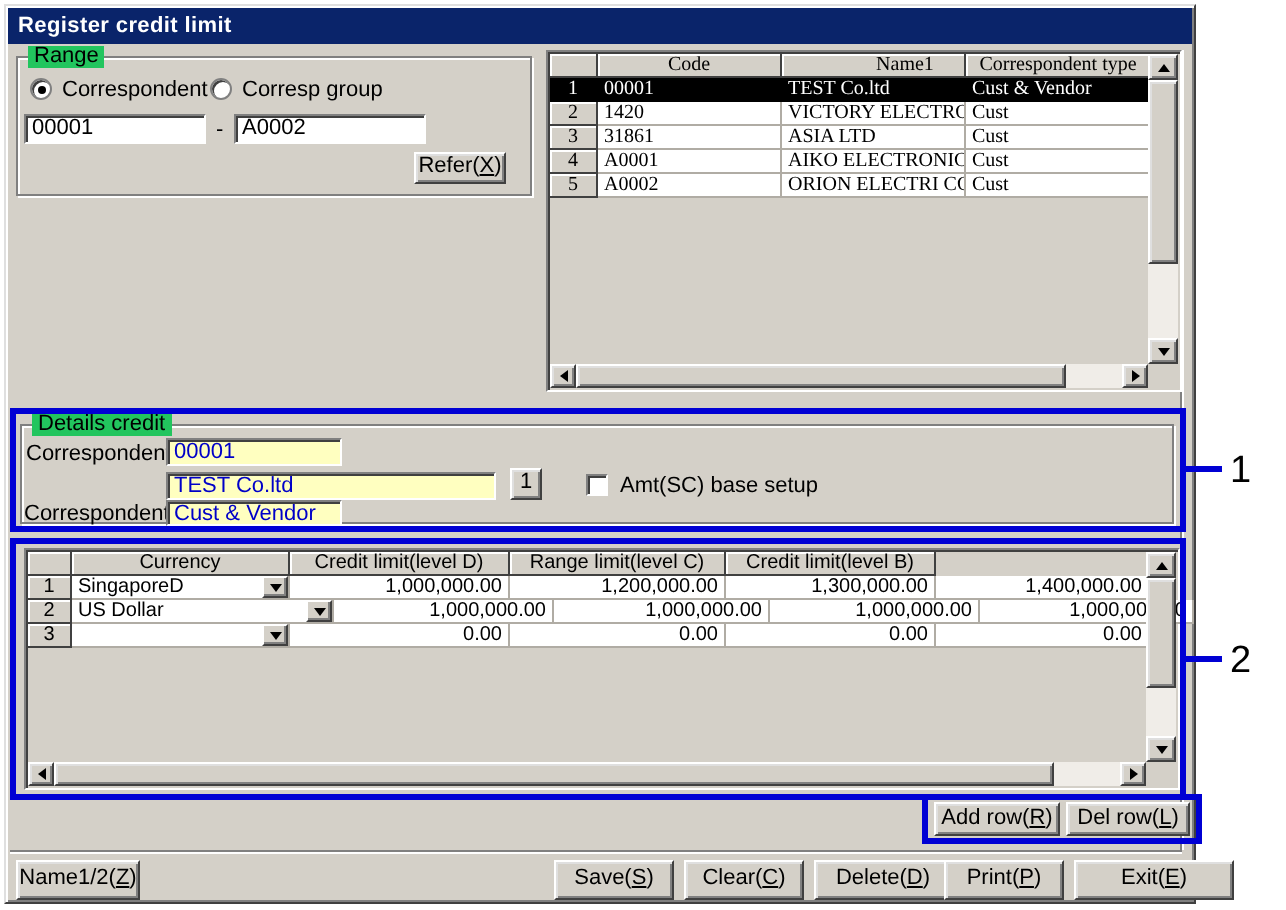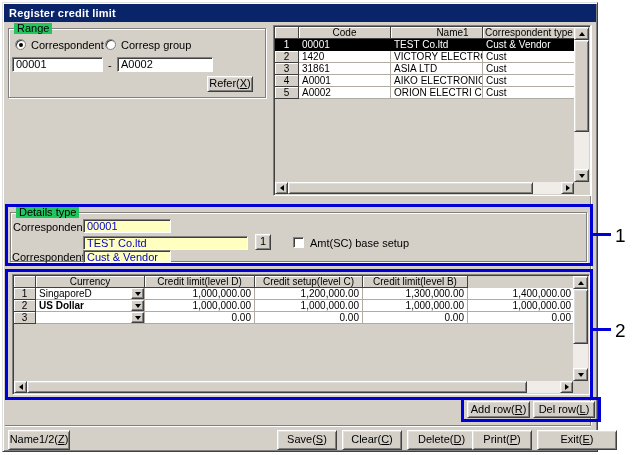--- a/index.html
+++ b/index.html
@@ -138,21 +138,21 @@
 <div class="abs radio" style="left:105px;top:39px;"></div>
 <div class="abs" style="left:121px;top:39px;">Corresp group</div>
 
 <div class="abs field" style="left:12px;top:57px;width:91px;height:15px;">00001</div>
 <div class="abs" style="left:108px;top:59px;">-</div>
 <div class="abs field" style="left:117px;top:57px;width:96px;height:15px;">A0002</div>
 
 <div class="abs btn" style="left:207px;top:76px;width:46px;height:16px;line-height:13px;">Refer(<u>X</u>)</div>
 
 <div class="abs tablebox" style="left:273px;top:25px;width:318px;height:171px;">
-  <div class="abs" style="left:1px;top:1px;width:301px;">
+  <div class="abs" style="left:1px;top:1px;width:301px;font-family:Liberation Serif, serif;">
 
     <div class="trow">
       <div class="hcell" style="width:24px;"></div>
       <div class="hcell" style="width:92px;">Code</div>
       <div class="hcell" style="width:92px;padding-left:32px;">Name1</div>
       <div class="hcell" style="width:93px;">Correspondent type</div>
     </div>
 
     <div class="trow sel">
       <div class="ncell" style="width:24px;">1</div>
@@ -202,61 +202,61 @@
       </div>
     <div class="sbthumb" style="left:13px;top:0;width:245px;height:12px;"></div>
     <div class="sbbtn" style="right:0;top:0;width:13px;height:12px;">
         <span class="arr-right"></span>
       </div>
   </div>
   <div class="abs" style="right:1px;bottom:1px;width:15px;height:12px;background:#d4d0c8;"></div>
 </div>
 
 <div class="abs groupbox" style="left:10px;top:212px;width:577px;height:50px;"></div>
-<div class="abs legend" style="left:16px;top:207px;">Details type</div>
+<div class="abs legend" style="left:16px;top:207px;">Details credit</div>
 
 <div class="abs" style="left:13px;top:221px;">Correspondent</div>
 <div class="abs field yellow" style="left:83px;top:219px;width:88px;height:14px;">00001</div>
 <div class="abs field yellow" style="left:83px;top:236px;width:165px;height:14px;">TEST Co.ltd</div>
 <div class="abs btn" style="left:255px;top:234px;width:16px;height:16px;line-height:13px;">1</div>
 
 <div class="abs checkbox" style="left:293px;top:237px;"></div>
 <div class="abs" style="left:310px;top:237px;">Amt(SC) base setup</div>
 
 <div class="abs" style="left:12px;top:251px;">Correspondent type</div>
 <div class="abs field yellow" style="left:83px;top:250px;width:88px;height:13px;">Cust &amp; Vendor</div>
 
 <div class="abs tablebox" style="left:12px;top:274px;width:578px;height:121px;">
   <div class="abs" style="left:1px;top:1px;width:561px;">
 
     <div class="trow">
       <div class="hcell" style="width:22px;"></div>
       <div class="hcell" style="width:109px;">Currency</div>
       <div class="hcell" style="width:110px;">Credit limit(level D)</div>
-      <div class="hcell" style="width:108px;">Credit setup(level C)</div>
+      <div class="hcell" style="width:108px;">Range limit(level C)</div>
       <div class="hcell" style="width:105px;">Credit limit(level B)</div>
     </div>
 
     <div class="trow">
       <div class="ncell" style="width:22px;">1</div>
       <div class="dcell" style="width:109px;position:relative;padding-right:14px;">
         <span>SingaporeD</span>
         <span class="dropbtn">
             <span class="arr-down"></span>
           </span>
       </div>
       <div class="dcell num" style="width:110px;">1,000,000.00</div>
       <div class="dcell num" style="width:108px;">1,200,000.00</div>
       <div class="dcell num" style="width:105px;">1,300,000.00</div>
       <div class="dcell num" style="width:107px;">1,400,000.00</div>
     </div>
 
     <div class="trow">
       <div class="ncell" style="width:22px;">2</div>
-      <div class="dcell" style="width:109px;position:relative;padding-right:14px;font-weight:bold;">
+      <div class="dcell" style="width:131px;position:relative;padding-right:14px;">
         <span>US Dollar</span>
         <span class="dropbtn">
             <span class="arr-down"></span>
           </span>
       </div>
       <div class="dcell num" style="width:110px;">1,000,000.00</div>
       <div class="dcell num" style="width:108px;">1,000,000.00</div>
       <div class="dcell num" style="width:105px;">1,000,000.00</div>
       <div class="dcell num" style="width:107px;">1,000,000.00</div>
     </div>

